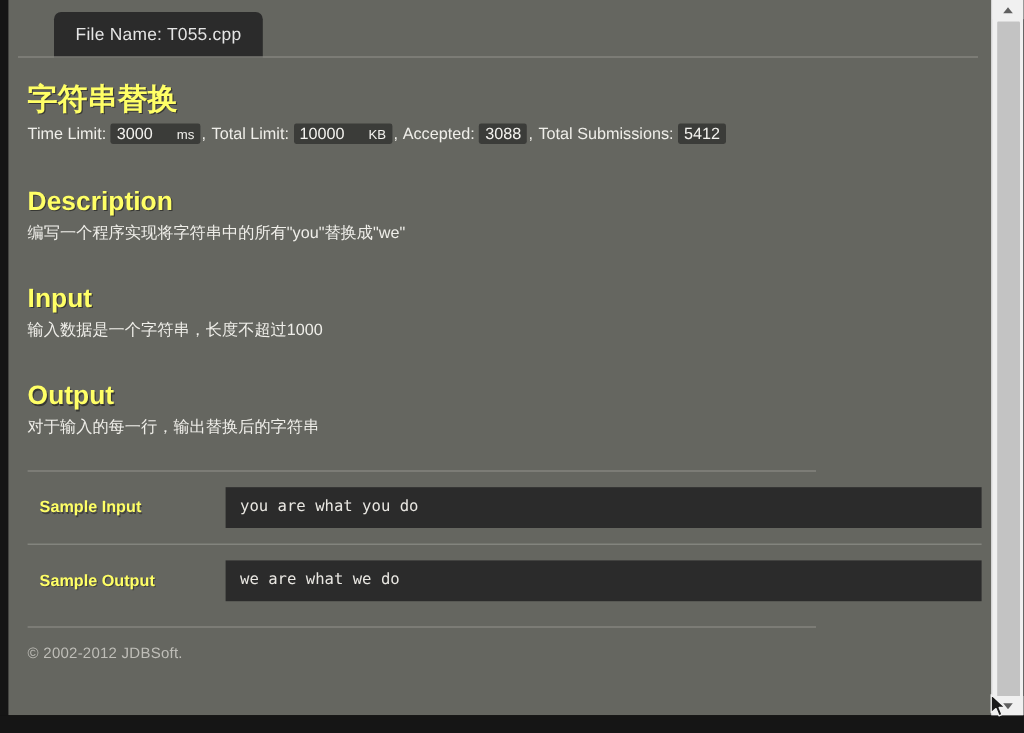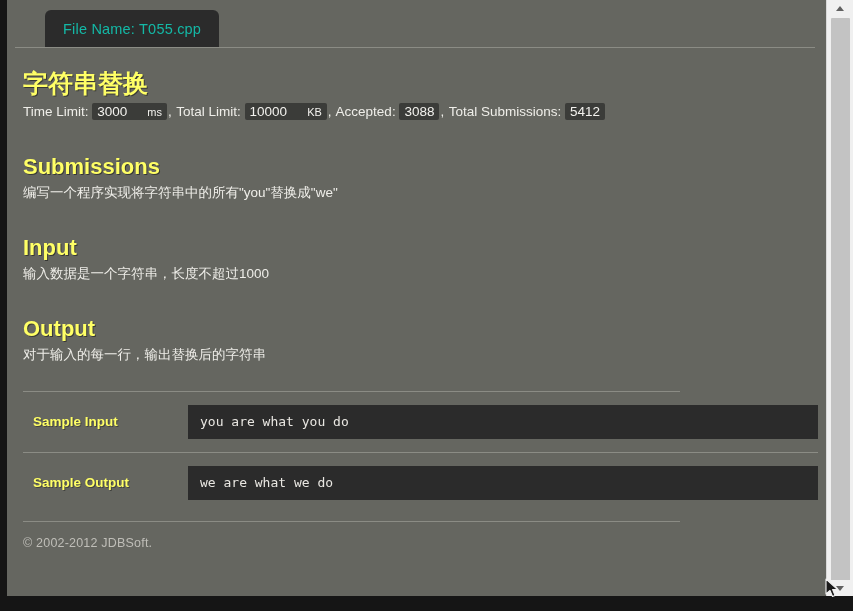--- a/index.html
+++ b/index.html
@@ -62,21 +62,21 @@
     top: 10px;
     height: 38px;
     background: #2b2b2b;
     border-radius: 6px 6px 0 0;
     padding: 0 18px;
     display: flex;
     align-items: center;
     box-sizing: border-box;
   }
   #tab-label {
-    color: #14b8a6;
+    color: #e5e5e5;
     font-size: 14.5px;
     white-space: nowrap;
     letter-spacing: .2px;
   }
   #tab-underline {
     position: absolute;
     left: 8px;
     top: 47px;
     width: 800px;
     height: 1px;
@@ -287,21 +287,21 @@
         <span class="badge"><span>3000</span><span class="unit">ms</span></span><span class="meta-sep">,</span>
         <span>Total Limit:</span>
         <span class="badge"><span>10000</span><span class="unit">KB</span></span><span class="meta-sep">,</span>
         <span>Accepted:</span>
         <span class="badge">3088</span><span class="meta-sep">,</span>
         <span>Total Submissions:</span>
         <span class="badge">5412</span>
       </div>
 
 
-      <h2 class="section-title">Submissions</h2>
+      <h2 class="section-title">Description</h2>
       <p class="section-body">编写一个程序实现将字符串中的所有"you"替换成"we"</p>
 
       <h2 class="section-title">Input</h2>
       <p class="section-body">输入数据是一个字符串，长度不超过1000</p>
 
       <h2 class="section-title">Output</h2>
       <p class="section-body">对于输入的每一行，输出替换后的字符串</p>
 
       <hr class="rule">
 

